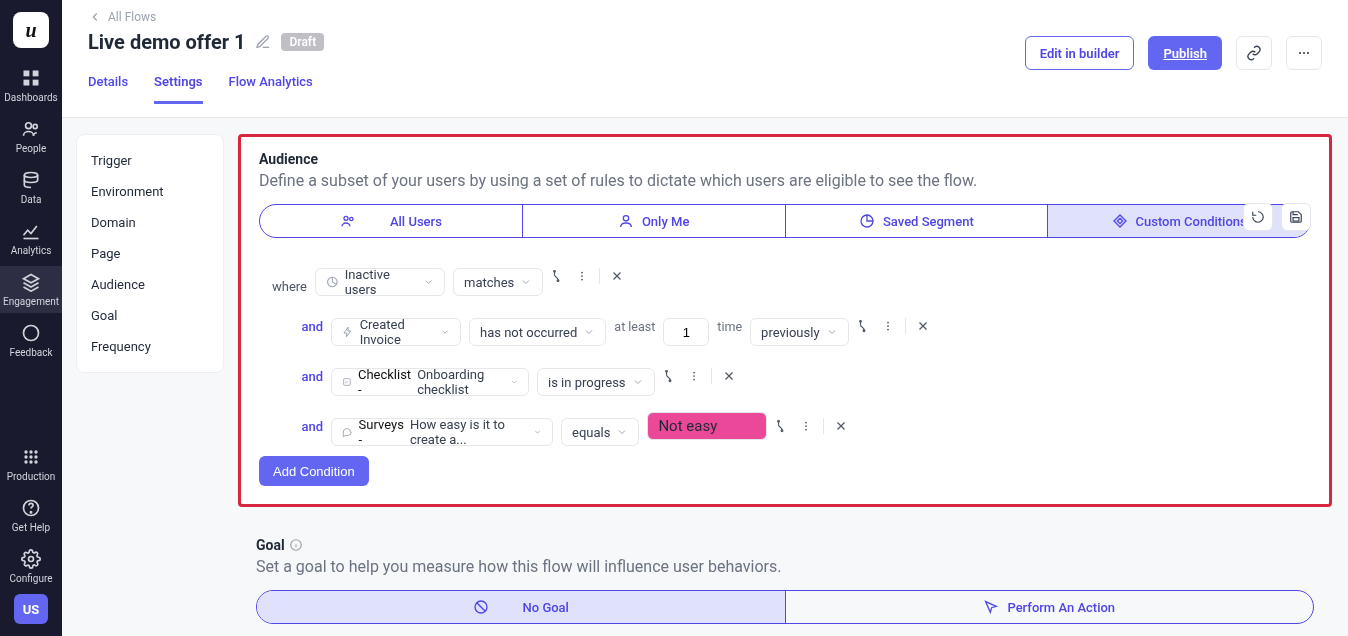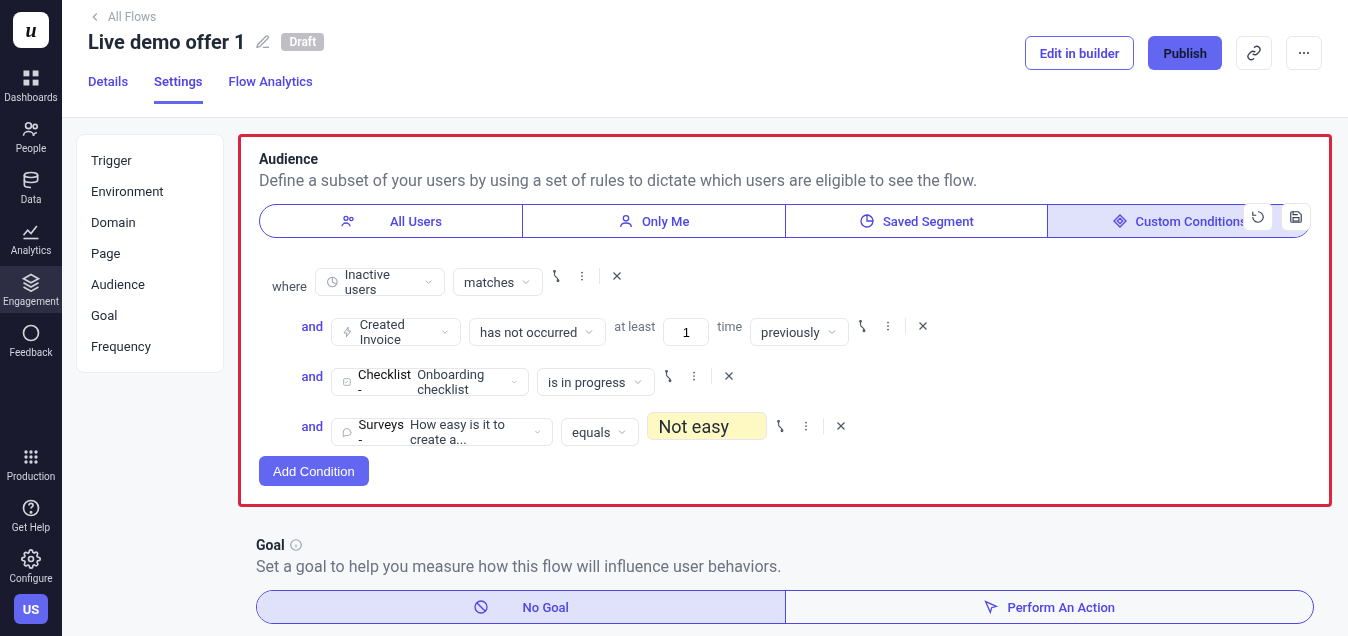--- a/index.html
+++ b/index.html
@@ -19,21 +19,21 @@
   .main { flex: 1; display:flex; flex-direction:column; background:#fff; min-width:0; }
   .topbar { height: 118px; border-bottom:1px solid #e5e7eb; padding: 10px 26px 0 26px; position:relative; }
   .back-row { display:flex; align-items:center; gap:6px; font-size:12px; color:#9ca3af; cursor:pointer; margin-bottom:6px; }
   .title-row { display:flex; align-items:center; gap:10px; }
   .page-title { font-size: 20px; font-weight: 700; }
   .edit-icon { width:16px; height:16px; color:#9ca3af; cursor:pointer;}
   .draft-badge { background:#bfbfc5; color:#fff; border-radius:4px; padding:2px 8px; font-size:12px; font-weight:600;}
   .top-actions { position:absolute; right: 26px; top: 36px; display:flex; gap:14px; align-items:flex-start; }
   .btn { height:34px; padding: 0 14px; border-radius:6px; font-size:13px; font-weight:600; display:inline-flex; align-items:center; justify-content:center; cursor:pointer; border:1px solid transparent; }
   .btn-outline-primary { border-color:#6366f1; color:#4f46e5; background:#fff;}
-  .btn-primary { background:#6366f1; color:#0f172a; }
+  .btn-primary { background:#6366f1; color:#ffffff;text-decoration:underline; }
   .icon-btn { width:36px; height:34px; border:1px solid #e5e7eb; border-radius:6px; display:inline-flex;align-items:center;justify-content:center; cursor:pointer; color:#374151; background:#fff;}
   .tabs { display:flex; gap:26px; margin-top: 20px; }
   .tab { font-size: 13px; color:#4f46e5; padding-bottom: 12px; cursor:pointer; font-weight:500; }
   .tab.active { border-bottom: 3px solid #6366f1; font-weight:600;}
 
   
   .body { flex:1; display:flex; background:#f7f8fa; overflow:hidden; }
   .side-panel { width: 176px; padding: 16px 14px; }
   .card { background:#fff; border-radius:8px; padding: 10px 0; border:1px solid #eceef2; }
   .menu-item { padding: 8px 14px; font-size: 13px; cursor:pointer; }
@@ -60,21 +60,21 @@
   .row-text { font-size:12.5px; color:#6b7280;}
   .row-icons { display:flex; align-items:center; gap:10px; color:#4b5563;}
   .row-icons svg{width:14px;height:14px;cursor:pointer;}
   .vsep{width:1px;height:16px;background:#e5e7eb;}
   .btn-add { background:#6366f1; color:#fff; border:none; height:30px; padding:0 14px; border-radius:6px; font-size:13px; font-weight:500; cursor:pointer;}
   .save-controls{position:absolute; right:18px; top:66px; display:flex;gap:8px;}
   .audience-wrap{position:relative;}
   .plain-section { padding: 6px 18px 18px 18px;}
   .info-icon{width:14px;height:14px;color:#9ca3af;margin-left:4px;}
 
-  .wide-input { border:1px solid #e5e7eb; border-radius:6px; height:28px; padding:0 10px; font-size:18px; width:120px; background:#fef9c3;cursor:pointer;display:inline-flex;align-items:center;}
+  .wide-input { border:1px solid #e5e7eb; border-radius:6px; height:28px; padding:0 10px; font-size:15px; width:120px; background:#ec4899;cursor:pointer;display:inline-flex;align-items:center;}
 
 </style>
 </head>
 <body>
 
 <div class="app">
 
   <div class="sidebar">
     <div class="logo">
         <span style="font-style:italic;font-family:Georgia,serif">u</span>

